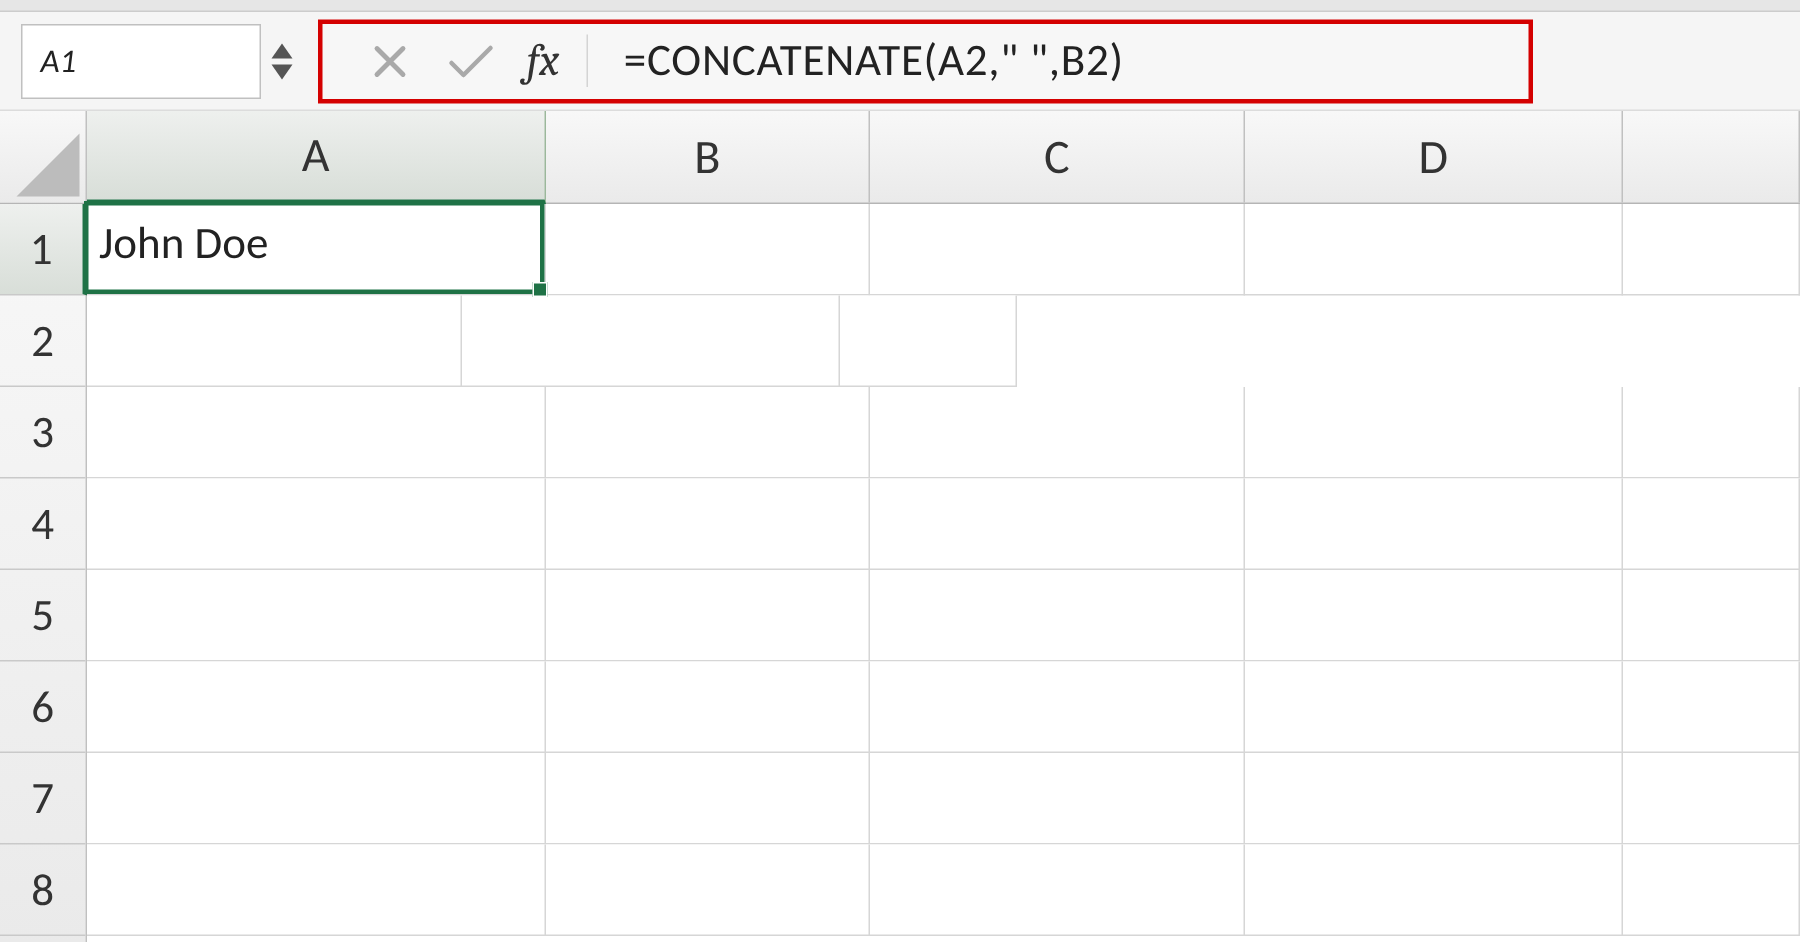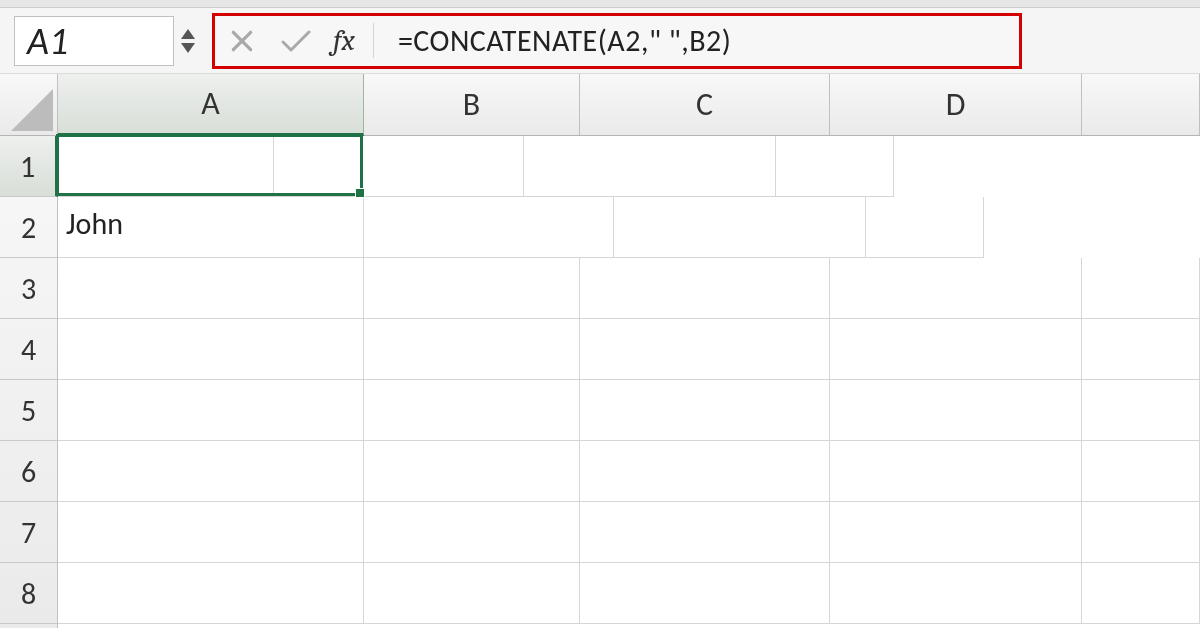--- a/index.html
+++ b/index.html
@@ -20,41 +20,41 @@
     background:#f5f5f5;
     padding:6px 14px 6px 14px;
     border-bottom:1px solid #dcdcdc;
   }
   .namebox{
     width:160px; height:50px;
     background:#fff; border:1px solid #c0c0c0;
     display:flex; align-items:center;
     padding-left:12px;
     font-style:italic;
-    font-size:38px;
+    font-size:22px;
     font-family: "Calibri", Arial, sans-serif;
   }
   .stepper{
     width:24px; height:50px;
     display:flex; flex-direction:column;
     align-items:center; justify-content:center;
     gap:2px; margin-left:2px;
   }
   .stepper svg{ display:block;}
   .stepper .tri-up{ fill:#555;}
   .stepper .tri-down{ fill:#555;}
 
   .highlight-box{
     flex:0 0 810px;
     height:56px;
     border:3px solid #d40000;
     margin-left:12px;
     display:flex; align-items:center;
     background:#f7f7f7;
-    padding-left:10px;
+    padding-left:28px;
     gap:20px;
   }
   .fbicon{
     width:34px; height:34px;
     display:flex; align-items:center; justify-content:center;
     color:#a9a9a9; font-size:30px;
   }
   .fbicon.cancel svg{stroke:#a9a9a9;}
   .fbicon.confirm svg path{stroke:#a9a9a9;}
   .fxlabel{
@@ -216,27 +216,27 @@
         <div class="rowhdr">3</div>
         <div class="rowhdr">4</div>
         <div class="rowhdr">5</div>
         <div class="rowhdr">6</div>
         <div class="rowhdr">7</div>
         <div class="rowhdr">8</div>
       </div>
     <div class="cells">
 
       <div class="gridrow">
-          <div class="cell" style="width: 216px;"></div>
-          <div class="cell" style="width: 250px;"></div>
-          <div class="cell" style="width: 252px;"></div>
-          <div class="cell" style="width: 118px;"></div>
-        </div>
-        <div class="gridrow">
-          <div class="cell" style="width: 306px;">John</div>
+          <div class="cell" style="width: 306px;">John Doe</div>
+          <div class="cell" style="width: 216px;"></div>
+          <div class="cell" style="width: 250px;"></div>
+          <div class="cell" style="width: 252px;"></div>
+          <div class="cell" style="width: 118px;"></div>
+        </div>
+        <div class="gridrow">
           <div class="cell" style="width: 250px;"></div>
           <div class="cell" style="width: 252px;"></div>
           <div class="cell" style="width: 118px;"></div>
         </div>
         <div class="gridrow">
           <div class="cell" style="width: 306px;"></div>
           <div class="cell" style="width: 216px;"></div>
           <div class="cell" style="width: 250px;"></div>
           <div class="cell" style="width: 252px;"></div>
           <div class="cell" style="width: 118px;"></div>

